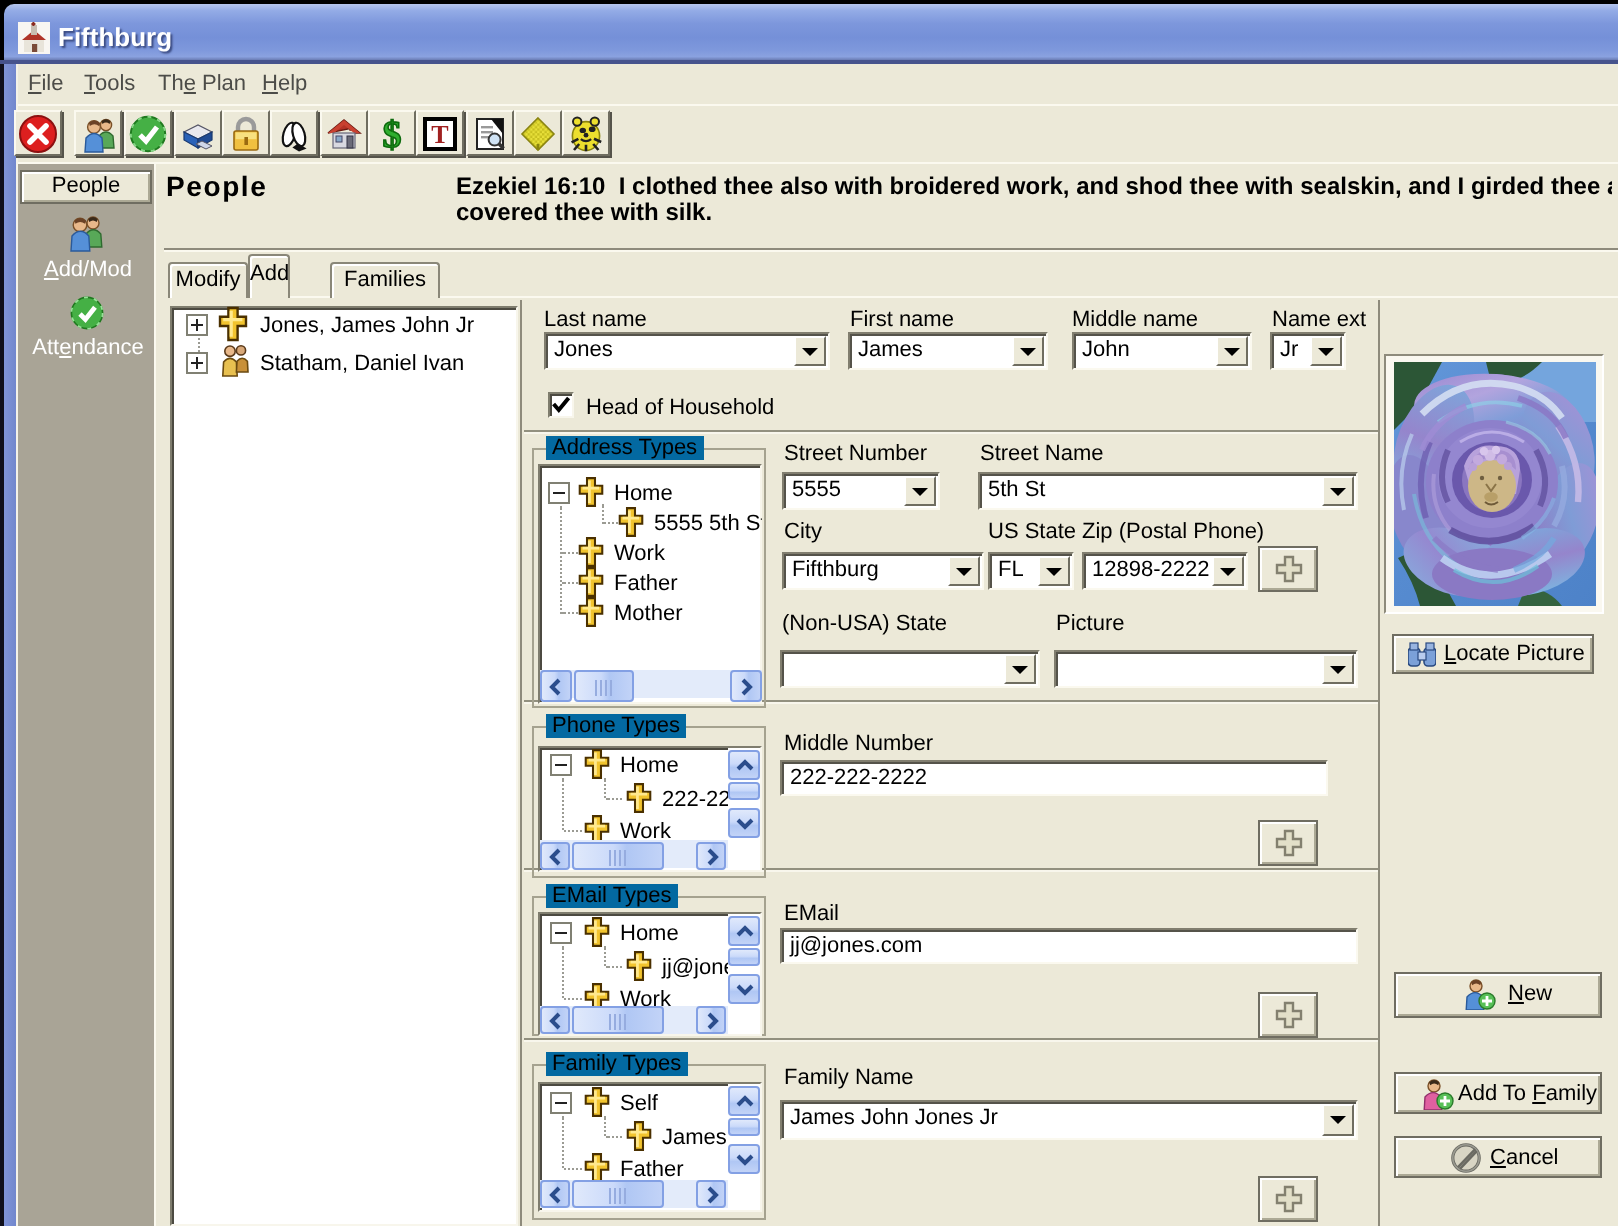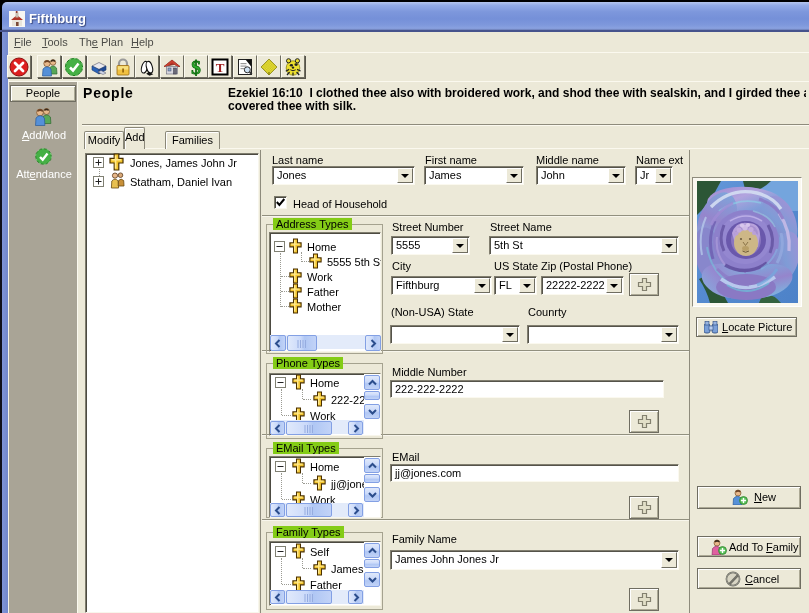--- a/index.html
+++ b/index.html
@@ -5,21 +5,21 @@
 body{position:relative;background:#ece9d8;font-family:"Liberation Sans",sans-serif;font-size:11px;color:#000}
 .ab{position:absolute}
 .lbl{position:absolute;font-size:11px;white-space:nowrap;line-height:11px}
 .combo{position:absolute;background:#fff;border:1px solid;border-color:#817e6f #fbf9ef #fbf9ef #817e6f;box-shadow:inset 1px 1px 0 #55534a}
 .combo .tx{position:absolute;left:4px;top:2px;font-size:11px;white-space:nowrap}
 .combo .db{position:absolute;right:1px;top:1px;bottom:1px;width:16px;background:#ece9d8;border:1px solid;border-color:#fff #6f6d60 #6f6d60 #fff}
 .combo .db:after{content:"";position:absolute;left:50%;top:50%;margin:-2px 0 0 -4px;border:4px solid transparent;border-top:4px solid #000}
 .field{position:absolute;background:#fff;border:1px solid;border-color:#817e6f #fbf9ef #fbf9ef #817e6f;box-shadow:inset 1px 1px 0 #55534a}
 .field .tx{position:absolute;left:4px;top:2px;font-size:11px;white-space:nowrap}
 .gbox{position:absolute;border:1px solid #a5a28f}
-.glbl{position:absolute;top:-7px;left:6px;background:#84cc16;padding:0 3px;font-size:11px;white-space:nowrap}
+.glbl{position:absolute;top:-7px;left:6px;background:#0369a1;padding:0 3px;font-size:11px;white-space:nowrap}
 .tree{position:absolute;background:#fff;border:1px solid;border-color:#7f7d6e #f8f6ec #f8f6ec #7f7d6e;box-shadow:inset 1px 1px 0 #4c4a41;overflow:hidden}
 .btn3{position:absolute;background:#ece9d8;border:1px solid #6f6d61;box-shadow:inset 1px 1px 0 #fff,inset -1px -1px 0 #aca995;font-size:11px;white-space:nowrap}
 .pm{position:absolute;width:11px;height:11px;background:#fff;border:1px solid #808073}
 .pm svg{position:absolute;left:1px;top:1px}
 .dotv{position:absolute;border-left:1px dotted #9b9b93}
 .doth{position:absolute;border-top:1px dotted #9b9b93}
 .tt{position:absolute;font-size:11px;white-space:nowrap;line-height:12px}
 .sbh{position:absolute;height:14px}
 .sbtn{position:absolute;background:linear-gradient(180deg,#e0e9fb 0%,#cbdafa 45%,#b0c7f4 60%,#c2d3f7 100%);border:1px solid #83a0e4;border-radius:2px}
 .sbtnh{position:absolute;background:linear-gradient(90deg,#e0e9fb 0%,#cbdafa 45%,#b0c7f4 60%,#c2d3f7 100%);border:1px solid #83a0e4;border-radius:2px}
@@ -324,34 +324,34 @@
     <span class="tx">Fifthburg</span>
     <span class="db"></span>
   </div>
 <div class="lbl" style="left:494px;top:261px">US State</div>
 <div class="combo" style="left:494px;top:276px;width:43px;height:19px">
     <span class="tx">FL</span>
     <span class="db"></span>
   </div>
 <div class="lbl" style="left:541px;top:261px">Zip (Postal Phone)</div>
 <div class="combo" style="left:541px;top:276px;width:83px;height:19px">
-    <span class="tx">22222-2222</span>
+    <span class="tx">12898-2222</span>
     <span class="db"></span>
   </div>
 <div class="btn3" style="left:629px;top:273px;width:30px;height:23px">
     <svg width="15" height="15" style="position:absolute;left:7px;top:3px">
       <path d="M5.5 1.5 h4 v4 h4 v4 h-4 v4 h-4 v-4 h-4 v-4 h4z" fill="#e2dfc8" stroke="#83806f" stroke-width="1.2"></path>
     </svg>
   </div>
 <div class="lbl" style="left:391px;top:307px">(Non-USA) State</div>
 <div class="combo" style="left:390px;top:325px;width:130px;height:19px">
     <span class="tx"></span>
     <span class="db"></span>
   </div>
-<div class="lbl" style="left:528px;top:307px">Counrty</div>
+<div class="lbl" style="left:528px;top:307px">Picture</div>
 <div class="combo" style="left:527px;top:325px;width:152px;height:19px">
     <span class="tx"></span>
     <span class="db"></span>
   </div>
 
 <div class="gbox" style="left:266px;top:363px;width:117px;height:76px">
     <span class="glbl">Phone Types</span>
   </div>
 <div class="tree" style="left:269px;top:373px;width:112px;height:63px">
 <div class="dotv" style="left:11px;top:15px;height:26px"></div>

